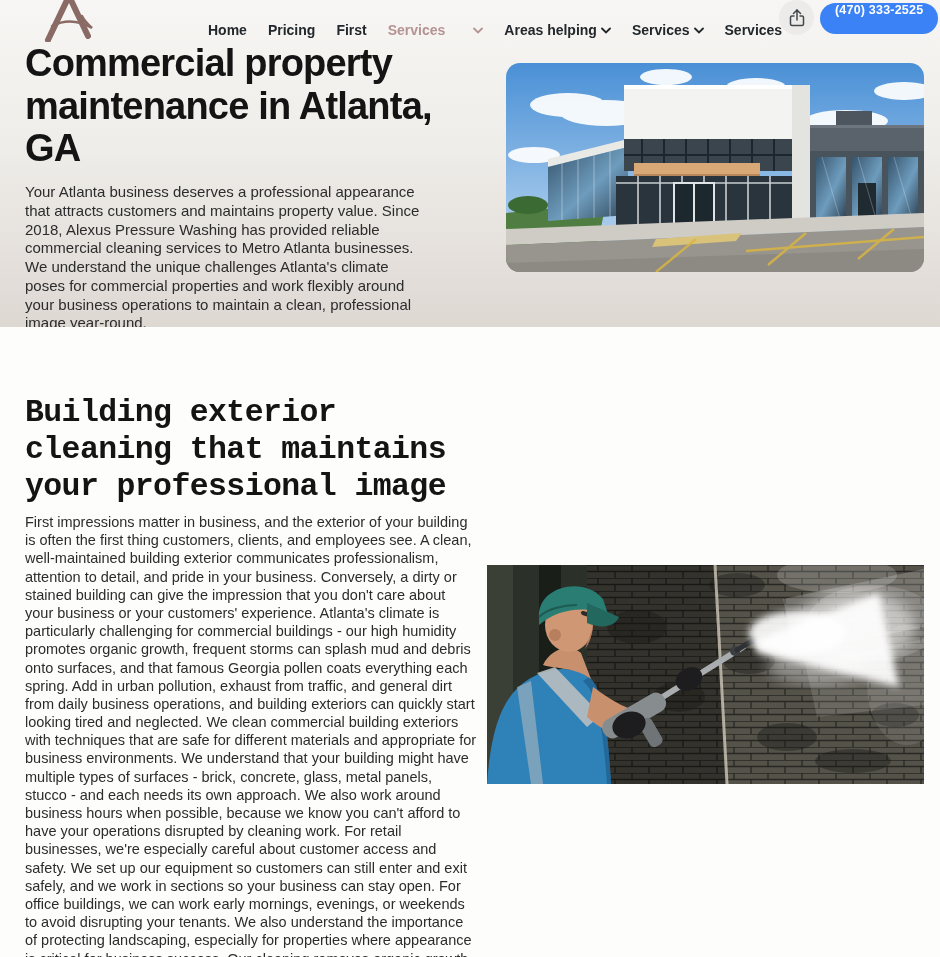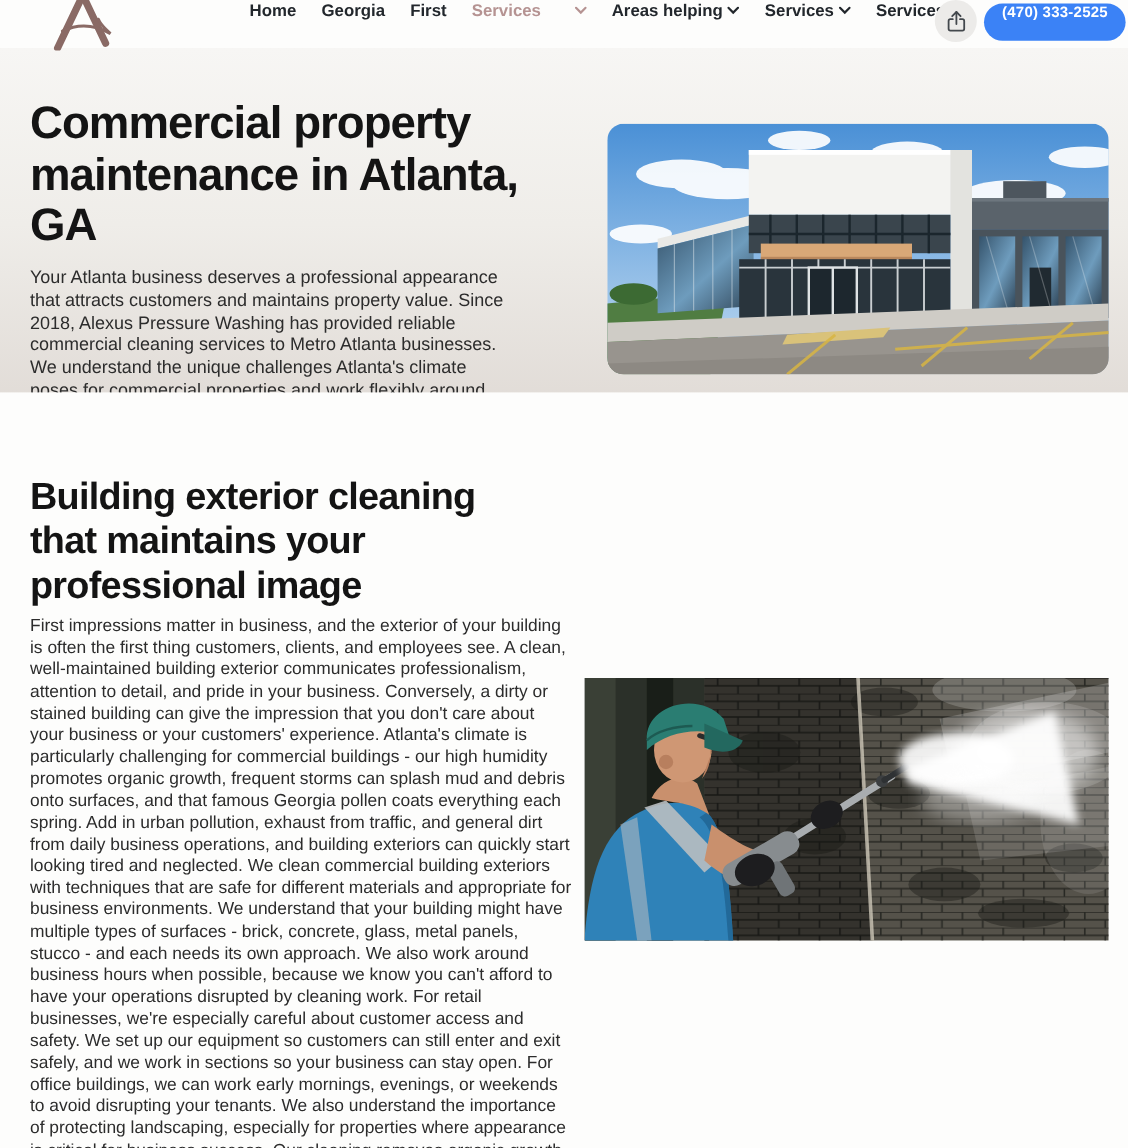--- a/index.html
+++ b/index.html
@@ -1,44 +1,44 @@
 <!DOCTYPE html>
 <html><head>
 <meta charset="utf-8">
 <style>
   html,body{margin:0;padding:0;background:#fdfdfc;font-family:"Liberation Sans",sans-serif;}
   .page{position:relative;width:940px;height:957px;overflow:hidden;background:#fdfdfc;}
 
   
   .hero{position:absolute;left:0;top:0;width:940px;height:327px;
-        background:linear-gradient(180deg,#f7f6f4 0%,#efede9 45%,#ded8d3 100%);margin-top:40px;}
+        background:linear-gradient(180deg,#f7f6f4 0%,#efede9 45%,#ded8d3 100%);}
   
   .header{position:absolute;left:0;top:0;width:940px;height:40px;z-index:5;}
   .logo{position:absolute;left:38px;top:-8px;width:62px;height:50px;}
-  .nav{position:absolute;left:208px;top:0;height:38px;display:flex;align-items:flex-start;gap:21px;}
+  .nav{position:absolute;left:208px;top:0;height:38px;display:flex;align-items:flex-end;gap:21px;}
   .nav-item{display:flex;align-items:center;gap:4px;font-size:14px;font-weight:600;color:#22272c;cursor:pointer;white-space:nowrap;}
   .nav-item.active{color:#b59392;gap:28px;}
   .chev{width:10px;height:7px;display:inline-block;}
   .share-btn{position:absolute;left:779px;top:0;width:35px;height:35px;border-radius:50%;
              background:#ecebe9;display:flex;align-items:center;justify-content:center;cursor:pointer;}
   .phone-btn{position:absolute;left:820px;top:3px;height:31px;padding:0 15px;border-radius:16px;
              background:#3b82f6;color:#fff;font-size:12.5px;font-weight:600;display:flex;align-items:flex-start;cursor:pointer;letter-spacing:.2px;}
 
   
   .hero-h1{position:absolute;left:25px;top:42px;width:440px;margin:0;font-size:38px;line-height:1.12;
            font-weight:700;color:#141414;letter-spacing:-.8px;}
   .hero-p{position:absolute;left:25px;top:183px;width:402px;margin:0;font-size:15px;line-height:1.25;color:#2c2c2c;}
 
   .hero-img{position:absolute;left:506px;top:63px;width:418px;height:209px;border-radius:14px;overflow:hidden;}
   .hero-img svg{display:block;}
 
   
   .sec2{position:absolute;left:0;top:327px;width:940px;height:630px;background:#fdfdfc;}
   .sec2-h2{position:absolute;left:25px;top:68px;width:428px;margin:0;font-size:31.5px;line-height:1.17;
-           font-weight:700;color:#141414;letter-spacing:-.6px;}
+           font-weight:700;color:#141414;letter-spacing:-.6px;font-family:Liberation Mono, monospace;}
   .sec2-p{position:absolute;left:25px;top:186px;width:452px;margin:0;font-size:14.5px;line-height:1.255;color:#2c2c2c;}
   .sec2-img{position:absolute;left:487px;top:238px;width:437px;height:219px;overflow:hidden;}
   .sec2-img svg{display:block;}
 </style>
 </head>
 <body>
 
 <div class="page">
 
   <section class="hero">
@@ -153,21 +153,21 @@
         <path d="M31 4 L50 44"></path>
       </g>
       <path d="M14 34 C26 28 40 28 54 36 C48 30 46 29 44 24" stroke="#8a6a65" stroke-width="2.5" fill="none" stroke-linecap="round"></path>
     </svg>
 
     <nav class="nav">
       <div class="nav-item">
         <span>Home</span>
       </div>
       <div class="nav-item">
-        <span>Georgia</span>
+        <span>Pricing</span>
       </div>
       <div class="nav-item">
         <span>First</span>
       </div>
       <div class="nav-item active">
         <span>Services</span>
         <svg class="chev" viewBox="0 0 10 7">
             <path d="M1 1.5 L5 5.5 L9 1.5" stroke="#b59392" stroke-width="1.8" fill="none" stroke-linecap="round"></path>
           </svg>
       </div>

